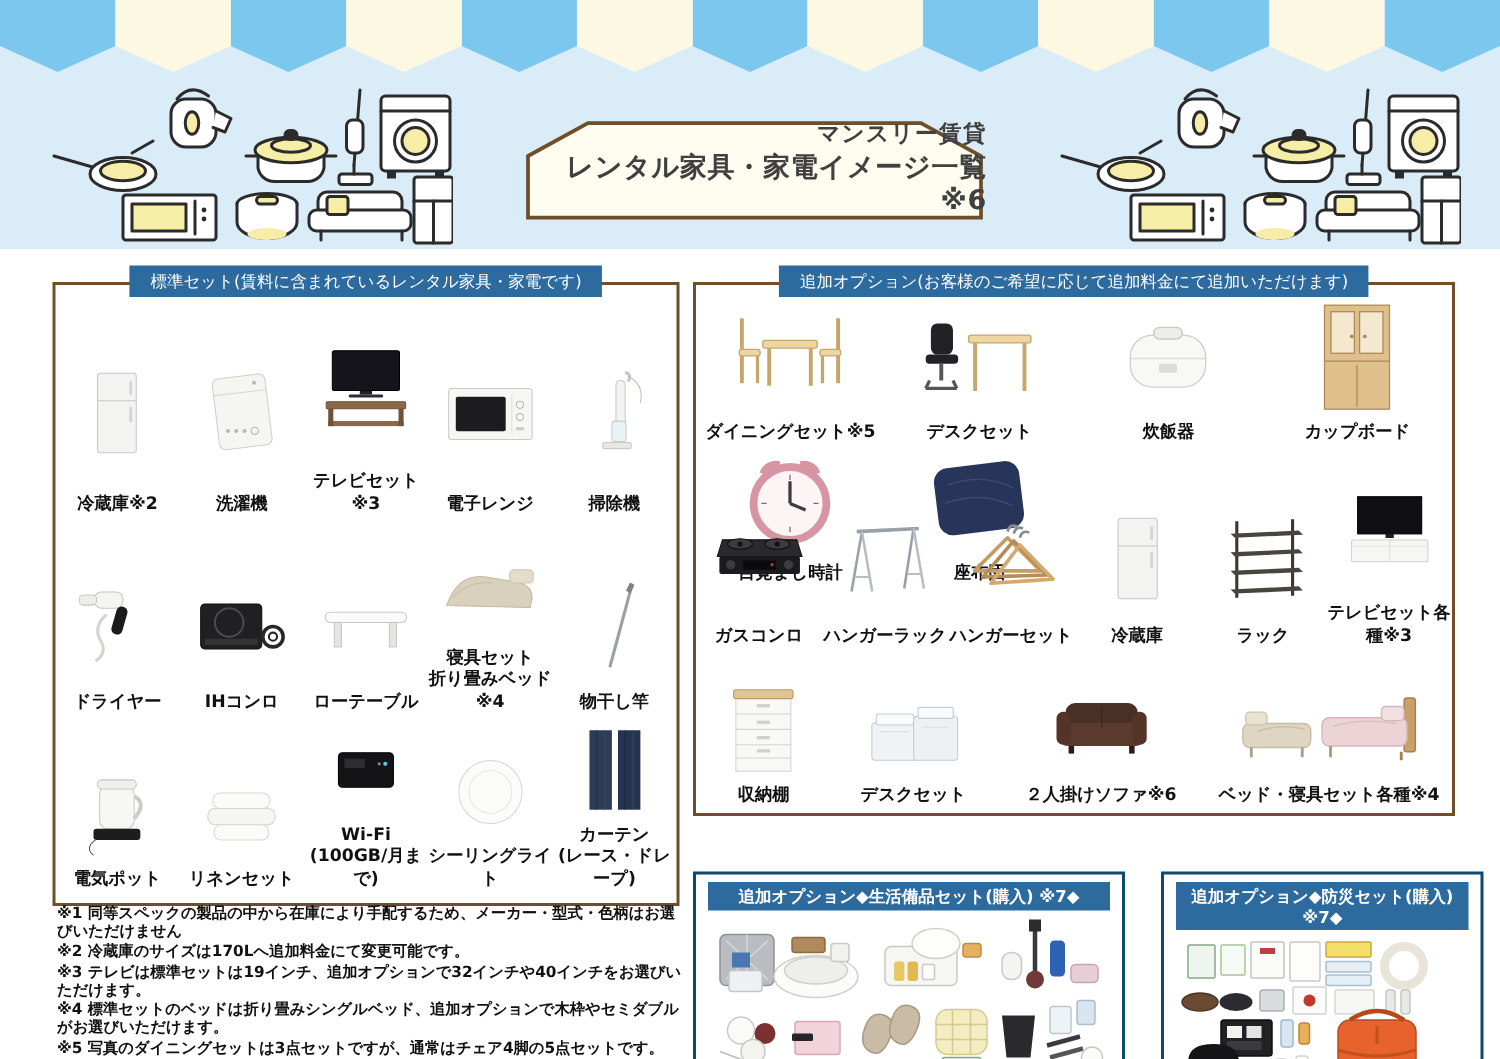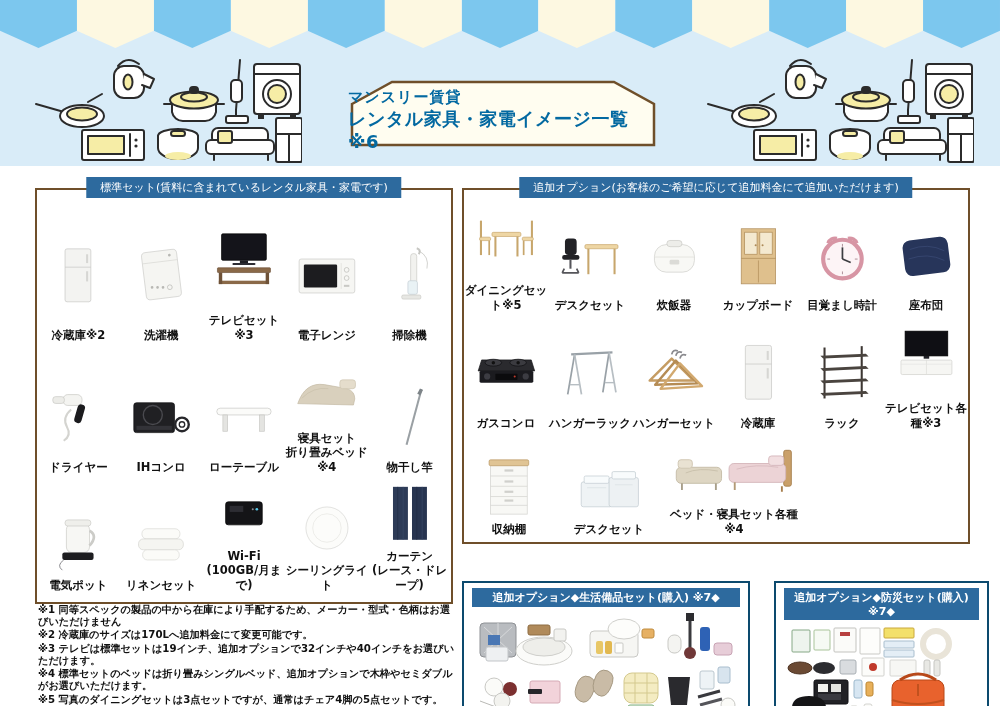--- a/index.html
+++ b/index.html
@@ -7,42 +7,42 @@
 
   
   .banner{position:absolute;left:0;top:0;width:1000px;height:166px;background:#d9ecf8;}
   .awning{position:absolute;left:0;top:0;width:100%;height:48px;display:flex;}
   .stripe{flex:1;clip-path:polygon(0 0,100% 0,100% 64%,50% 100%,0 64%);}
   .stripe.b{background:#7cc7ee}.stripe.c{background:#fdf8e1}
   .deco{position:absolute;top:52px;width:272px;height:112px;}
   .deco.left{left:30px}.deco.right{left:702px}
 
   .titleboard{position:absolute;left:348px;top:78px;width:310px;height:70px;}
-  .titleboard .txt{position:absolute;left:0;top:10px;width:100%;text-align:left;color:#0369a1;}
+  .titleboard .txt{position:absolute;left:0;top:2px;width:100%;text-align:right;color:#404040;}
   .titleboard .l1{font-size:15px;font-weight:bold;letter-spacing:1px;}
   .titleboard .l2{font-size:18px;font-weight:bold;letter-spacing:.5px;}
 
   
   .section{position:absolute;border:2px solid #6f4f2a;background:#fff;}
   .sec-header{position:absolute;top:-13px;left:50%;transform:translateX(-50%);
     background:#2d6a9e;color:#fff;font-weight:normal;font-size:11px;
     padding:3px 14px;white-space:nowrap;}
   .std{left:35px;top:188px;width:414px;height:412px;}
   .opt{left:462px;top:188px;width:504px;height:352px;}
   .buy{position:absolute;border:2px solid #0c4a6e;background:#fff;margin-top:33px;}
   .buy1{left:462px;top:548px;width:284px;height:146px;}
   .buy2{left:774px;top:548px;width:211px;height:146px;}
   .buy-header{margin:5px 8px 2px;background:#2d6a9e;color:#fff;font-weight:bold;
     font-size:11px;text-align:center;padding:2px 0;}
 
   .row{display:grid;align-items:end;justify-items:center;}
   .std .r1{grid-template-columns:repeat(5,1fr);height:140px;margin-top:12px;}
   .std .r2{grid-template-columns:repeat(5,1fr);height:128px;margin-top:4px;}
   .std .r3{grid-template-columns:repeat(5,1fr);height:114px;margin-top:4px;}
-  .opt .r1{grid-template-columns:repeat(6,1fr);height:112px;margin-top:10px;}
+  .opt .r1{grid-template-columns:repeat(4,1fr);height:112px;margin-top:10px;}
   .opt .r2{grid-template-columns:repeat(6,1fr);height:114px;margin-top:4px;}
   .opt .r3{grid-template-columns:90px 110px 140px 1fr;height:102px;margin-top:4px;}
 
   figure.cell{margin:0;display:flex;flex-direction:column;align-items:center;justify-content:flex-end;width:100%;}
   .lbl{font-weight:bold;font-size:11.5px;color:#111;text-align:center;line-height:1.25;
     white-space:pre-line;margin-top:2px;}
   .ph{width:82%;}
   .std .r1 .ph{height:100px}
   .std .r2 .ph{height:82px}
   .std .r3 .ph{height:66px}
@@ -580,20 +580,26 @@
           </svg>
           <figcaption class="lbl">収納棚</figcaption>
         </figure>
       <figure class="cell">
           <svg class="ph" viewBox="0 0 100 90">
             <use href="#p-cases"></use>
           </svg>
           <figcaption class="lbl">デスクセット</figcaption>
         </figure>
       <figure class="cell">
+          <svg class="ph" viewBox="0 0 100 90">
+            <use href="#p-sofa2"></use>
+          </svg>
+          <figcaption class="lbl">２人掛けソファ※6</figcaption>
+        </figure>
+      <figure class="cell">
           <svg class="ph wide" viewBox="0 0 130 70">
             <use href="#p-beds"></use>
           </svg>
           <figcaption class="lbl">ベッド・寝具セット各種※4</figcaption>
         </figure>
     </div>
   </div>
 
   <div class="footnotes">
     <p>※1 同等スペックの製品の中から在庫により手配するため、メーカー・型式・色柄はお選びいただけません</p>

